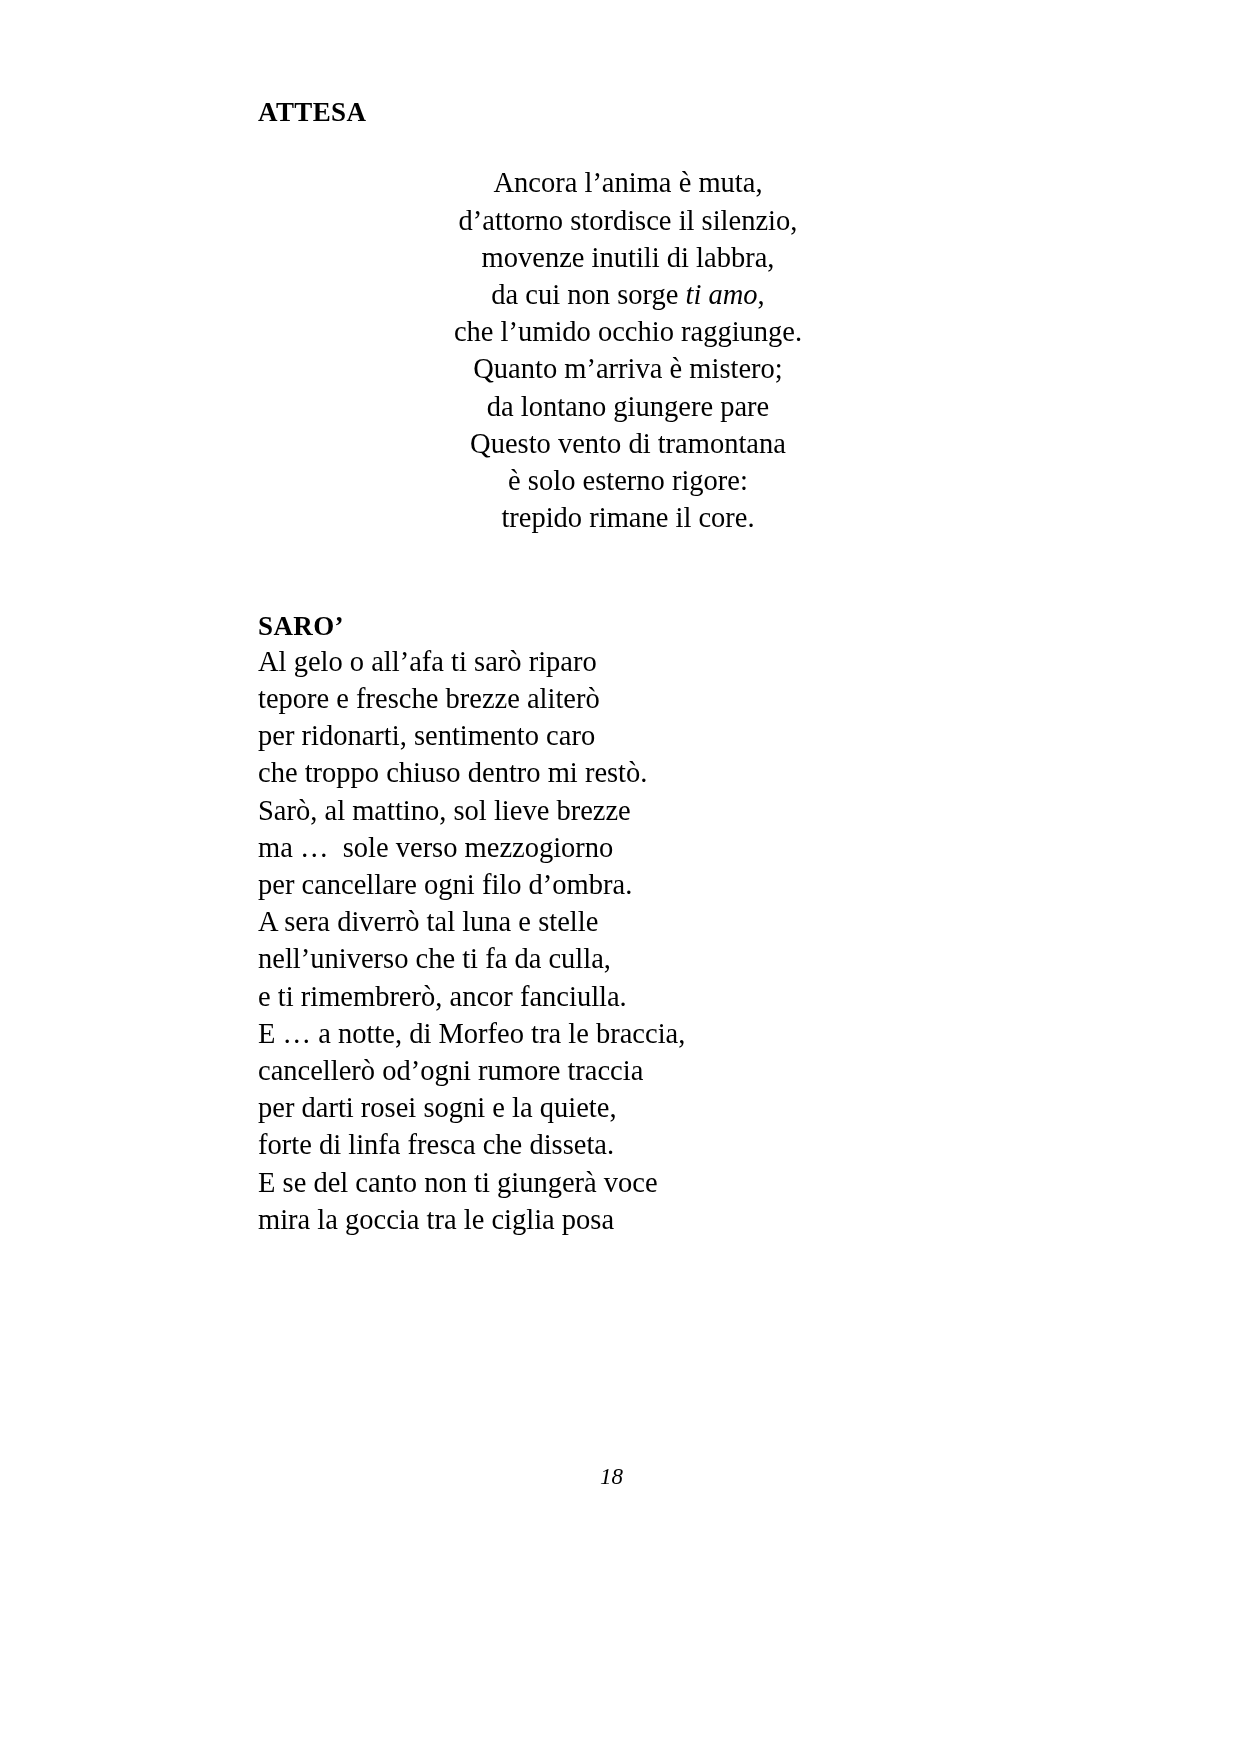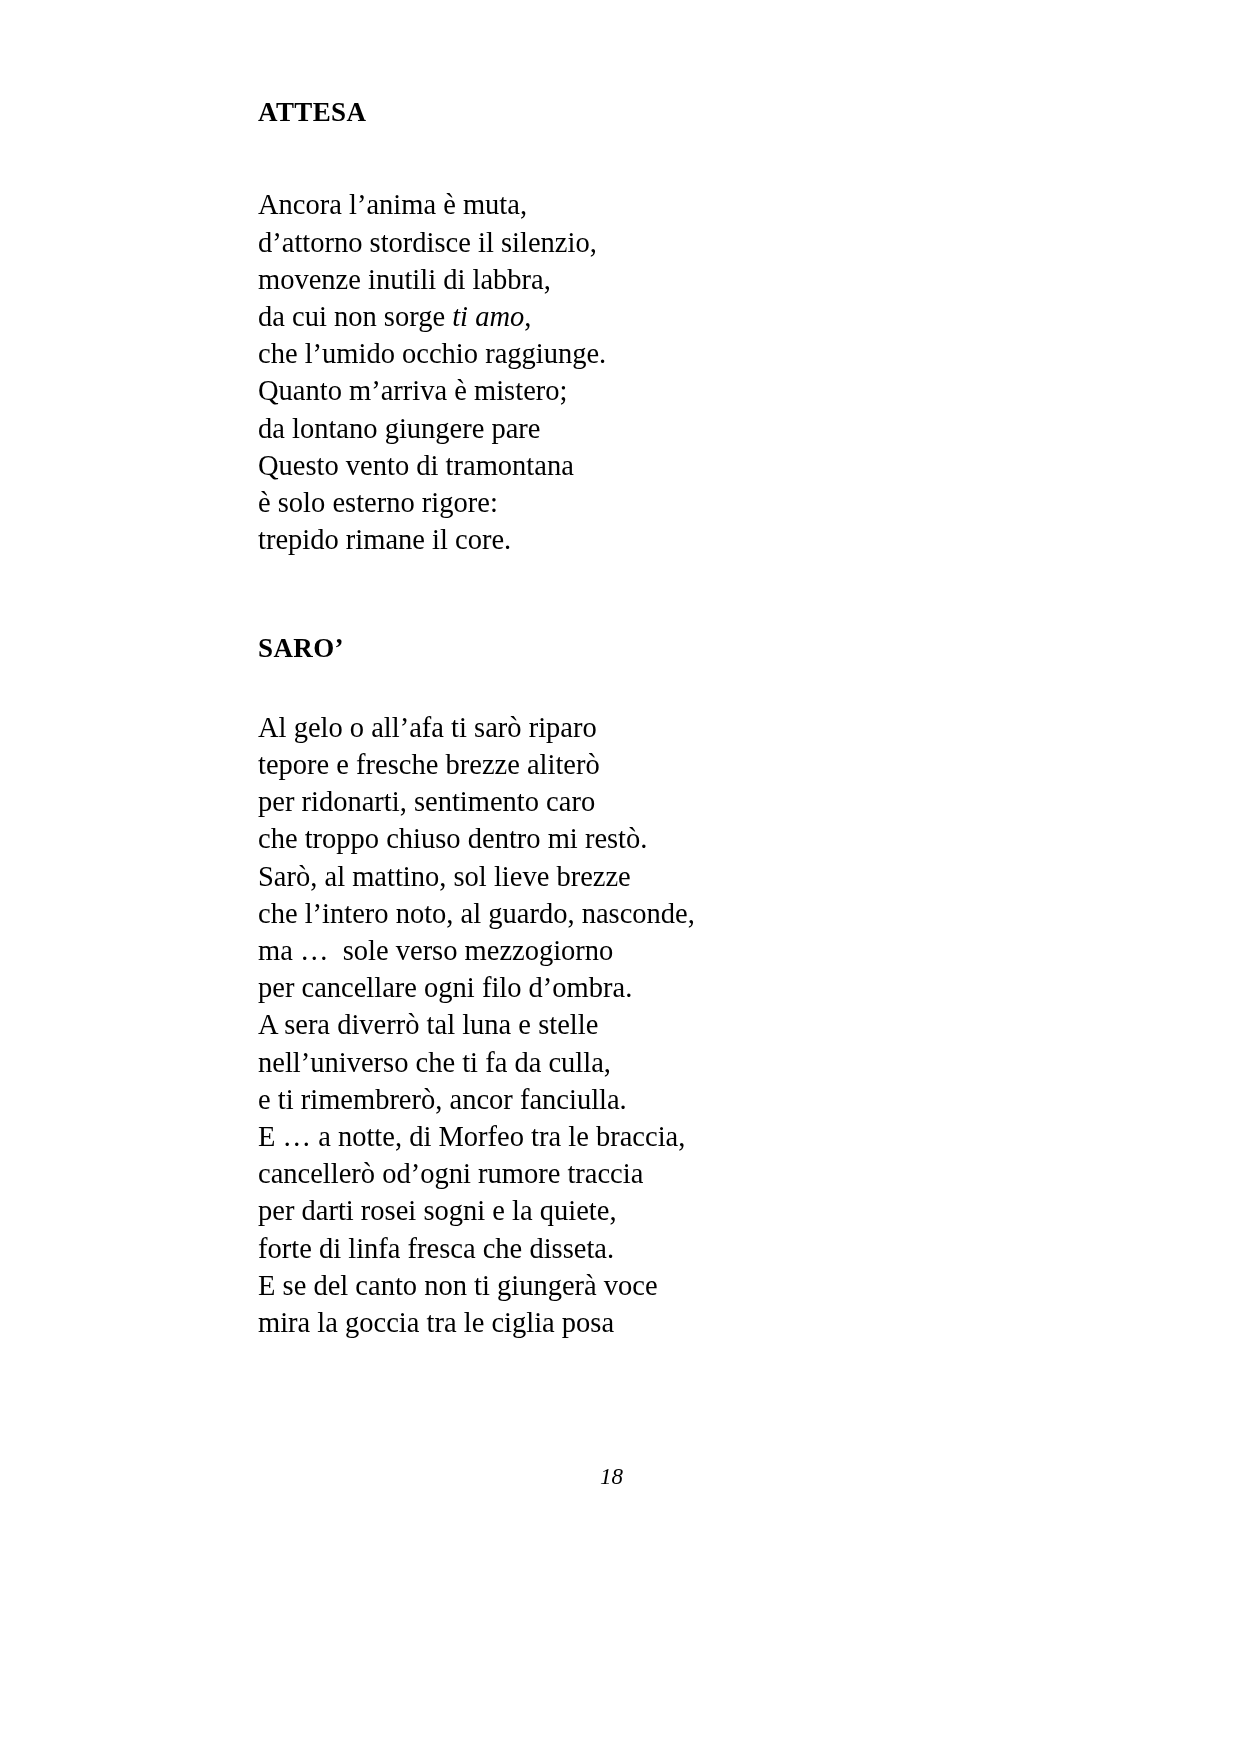--- a/index.html
+++ b/index.html
@@ -42,24 +42,24 @@
     margin: 0;
   }
   .poem-body {
     margin: 0;
     padding: 0;
     list-style: none;
     font-size: 28.5px;
     line-height: 37.2px;
   }
   .poem-1 .poem-body {
-    margin-top: 58px;
+    margin-top: 36px;
+    text-align: center;
   }
   .poem-2 .poem-body {
-    margin-top: 44px;
   }
   .poem-line {
     white-space: pre;
   }
   .ital {
     font-style: italic;
   }
   .page-number {
     position: absolute;
     left: 0;
@@ -93,21 +93,20 @@
     </section>
 
     <section class="poem poem-2">
       <h2 class="poem-title">SARO’</h2>
       <div class="poem-body" id="poem-1-body">
           <div class="poem-line">Al gelo o all’afa ti sarò riparo</div>
           <div class="poem-line">tepore e fresche brezze aliterò</div>
           <div class="poem-line">per ridonarti, sentimento caro</div>
           <div class="poem-line">che troppo chiuso dentro mi restò.</div>
           <div class="poem-line">Sarò, al mattino, sol lieve brezze</div>
-          <div class="poem-line">che l’intero noto, al guardo, nasconde,</div>
           <div class="poem-line">ma …  sole verso mezzogiorno</div>
           <div class="poem-line">per cancellare ogni filo d’ombra.</div>
           <div class="poem-line">A sera diverrò tal luna e stelle</div>
           <div class="poem-line">nell’universo che ti fa da culla,</div>
           <div class="poem-line">e ti rimembrerò, ancor fanciulla.</div>
           <div class="poem-line">E … a notte, di Morfeo tra le braccia,</div>
           <div class="poem-line">cancellerò od’ogni rumore traccia</div>
           <div class="poem-line">per darti rosei sogni e la quiete,</div>
           <div class="poem-line">forte di linfa fresca che disseta.</div>
           <div class="poem-line">E se del canto non ti giungerà voce</div>

